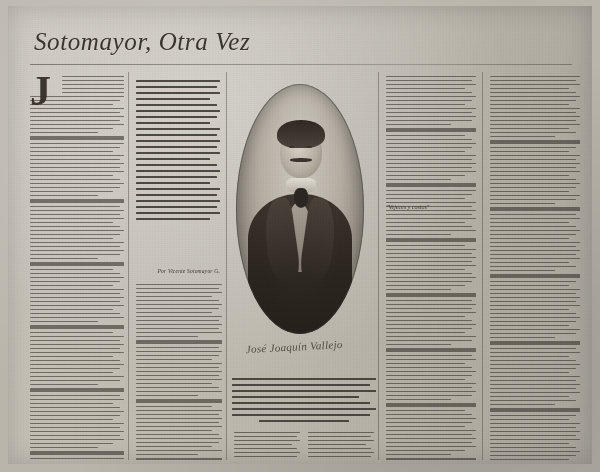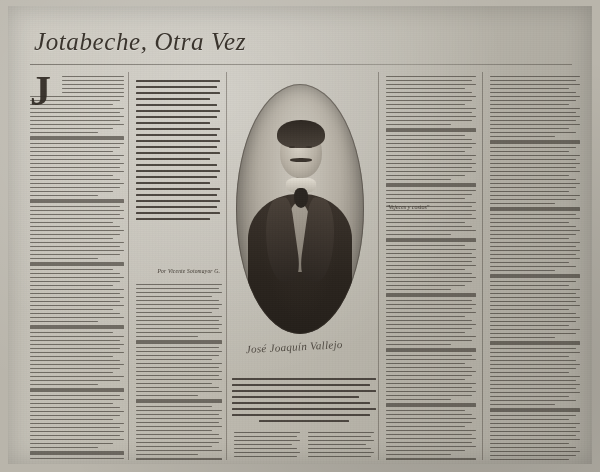--- a/index.html
+++ b/index.html
@@ -306,21 +306,21 @@
     color: #3a342d;
     white-space: nowrap;
   }
 </style>
 </head>
 <body>
 
 <div class="page">
   <div class="paper">
 
-    <div class="title">Jotabeche, Otra Vez</div>
+    <div class="title">Sotomayor, Otra Vez</div>
     <div class="rule"></div>
 
     <div class="vrule" style="left:120px; top:66px; height:388px;"></div>
     <div class="vrule" style="left:218px; top:66px; height:388px;"></div>
     <div class="vrule" style="left:370px; top:66px; height:388px;"></div>
     <div class="vrule" style="left:474px; top:66px; height:388px;"></div>
 
     <div class="dropcap">J</div>
     <div class="col lines" id="c1" style="left:22px; top:70px; width:94px; height:384px;">
         <div class="ln s1" style="width: 66%; margin-left: 34%;"></div>

